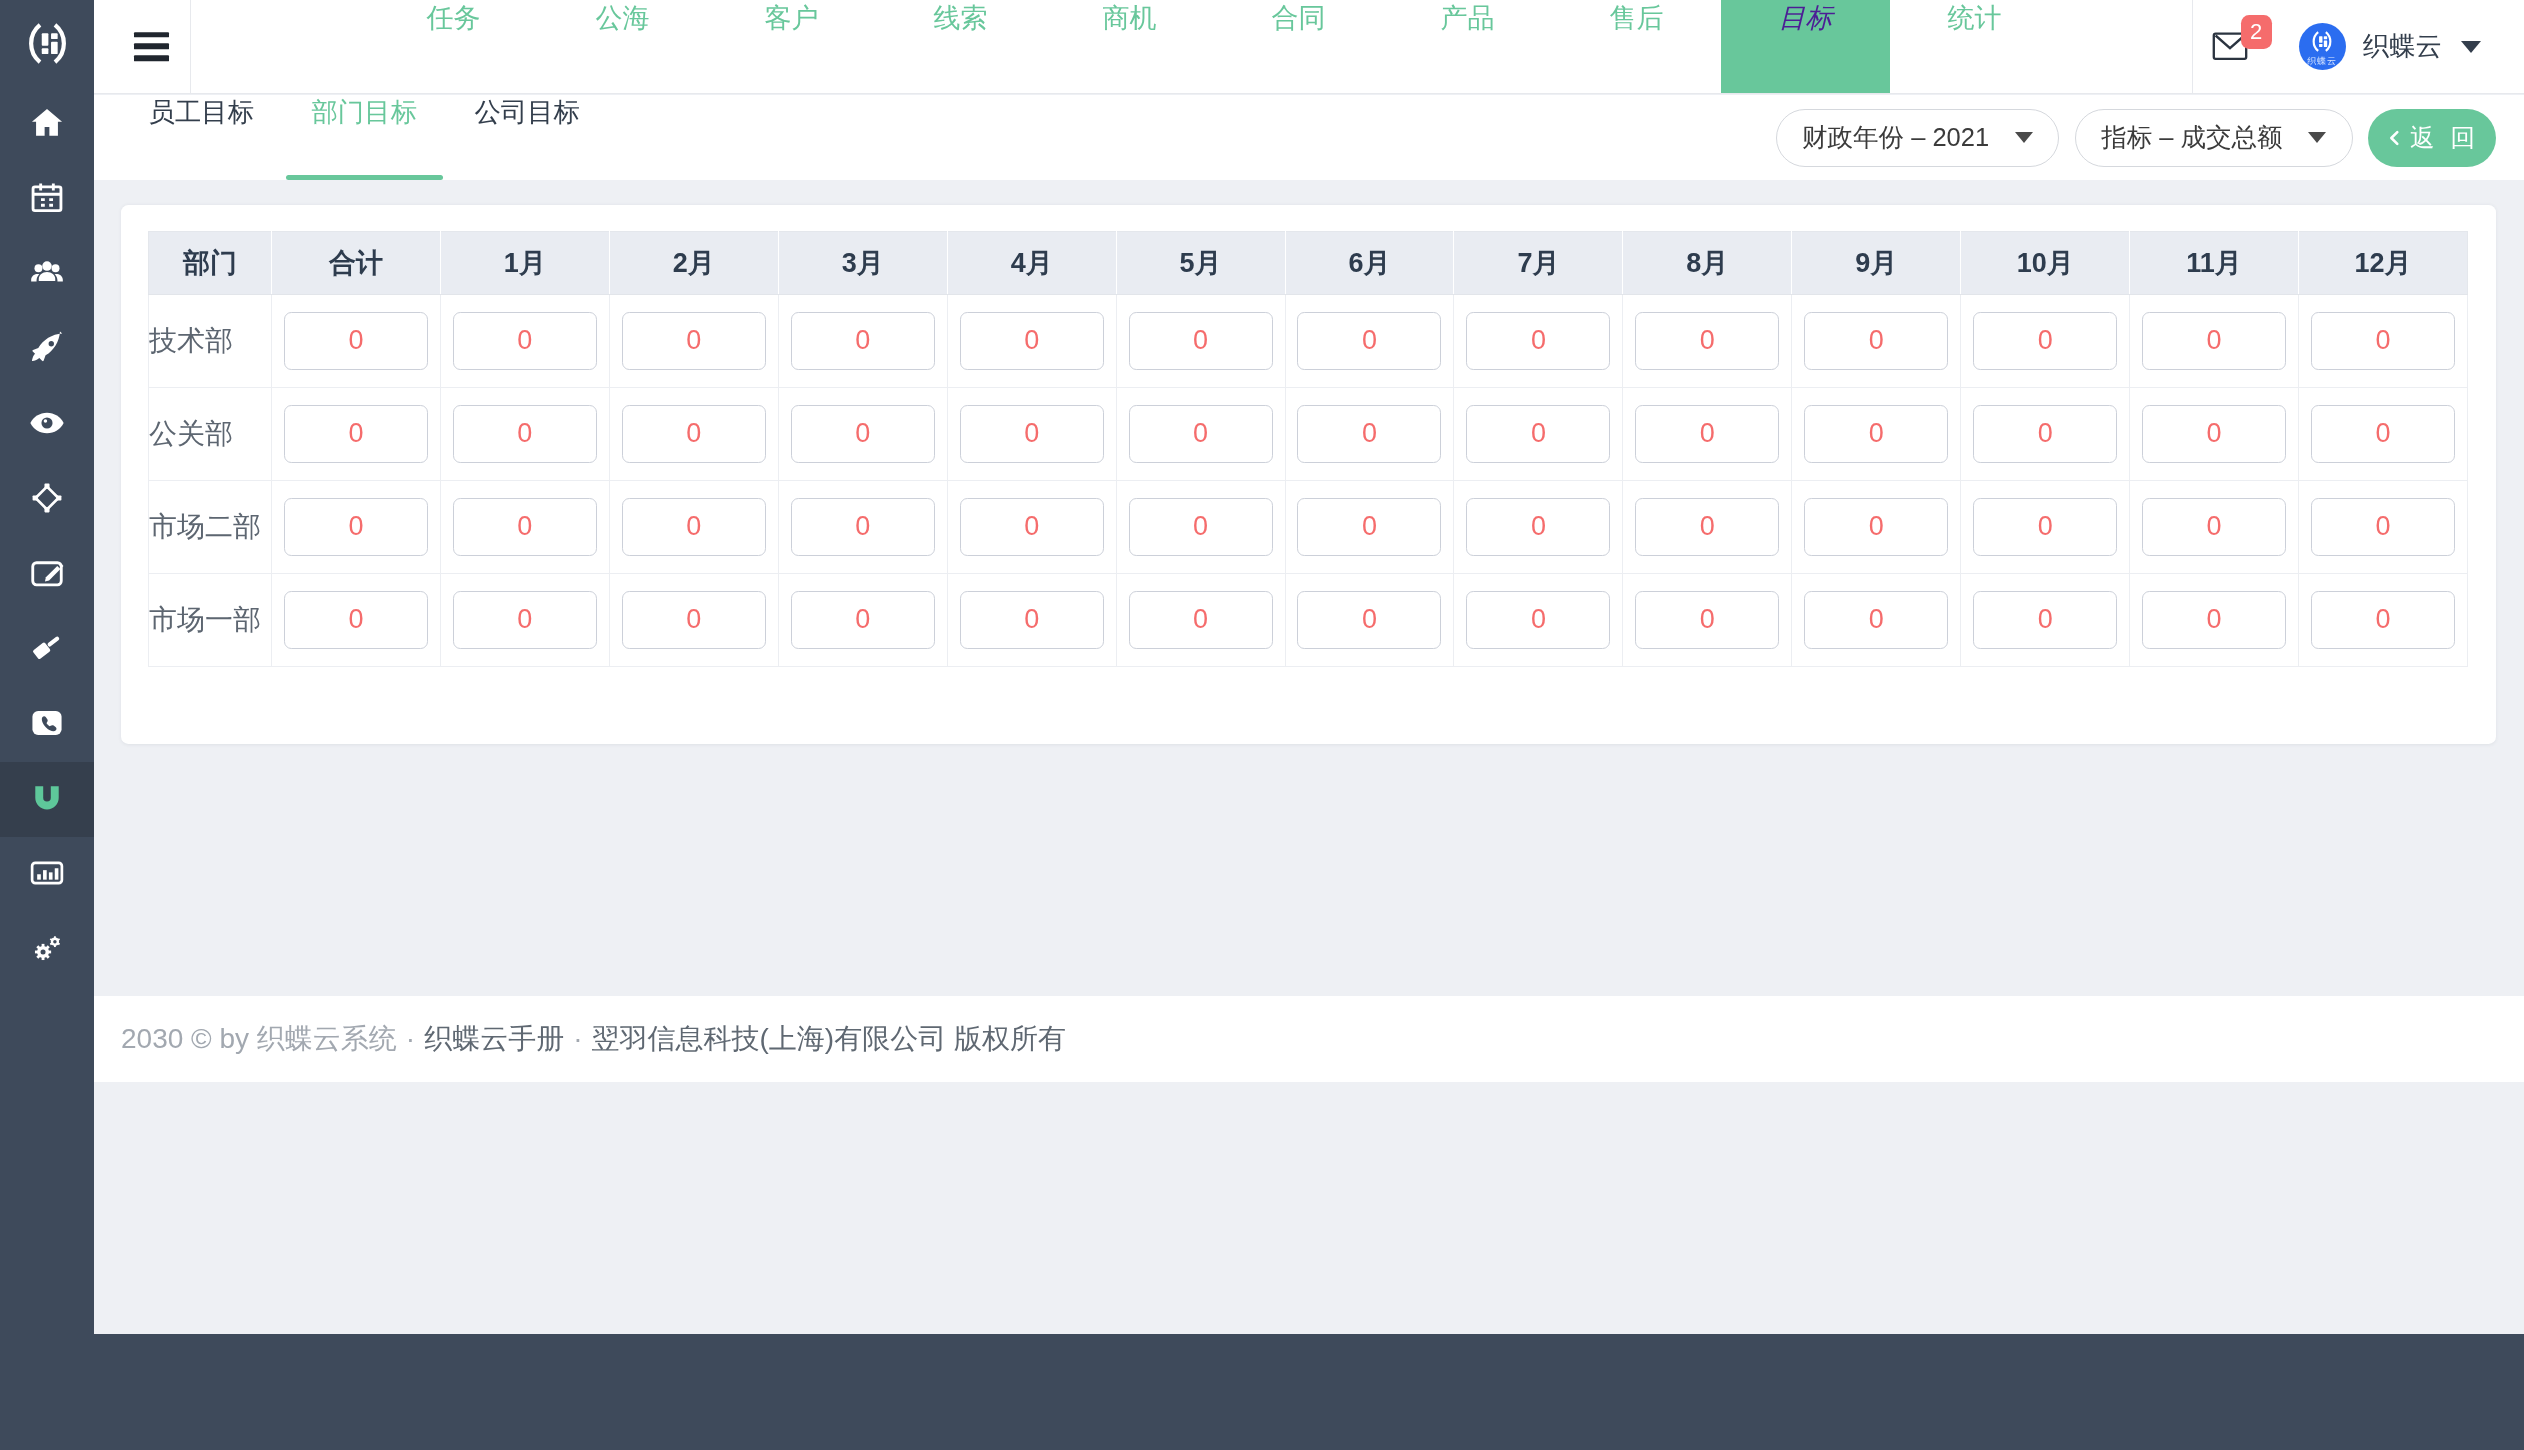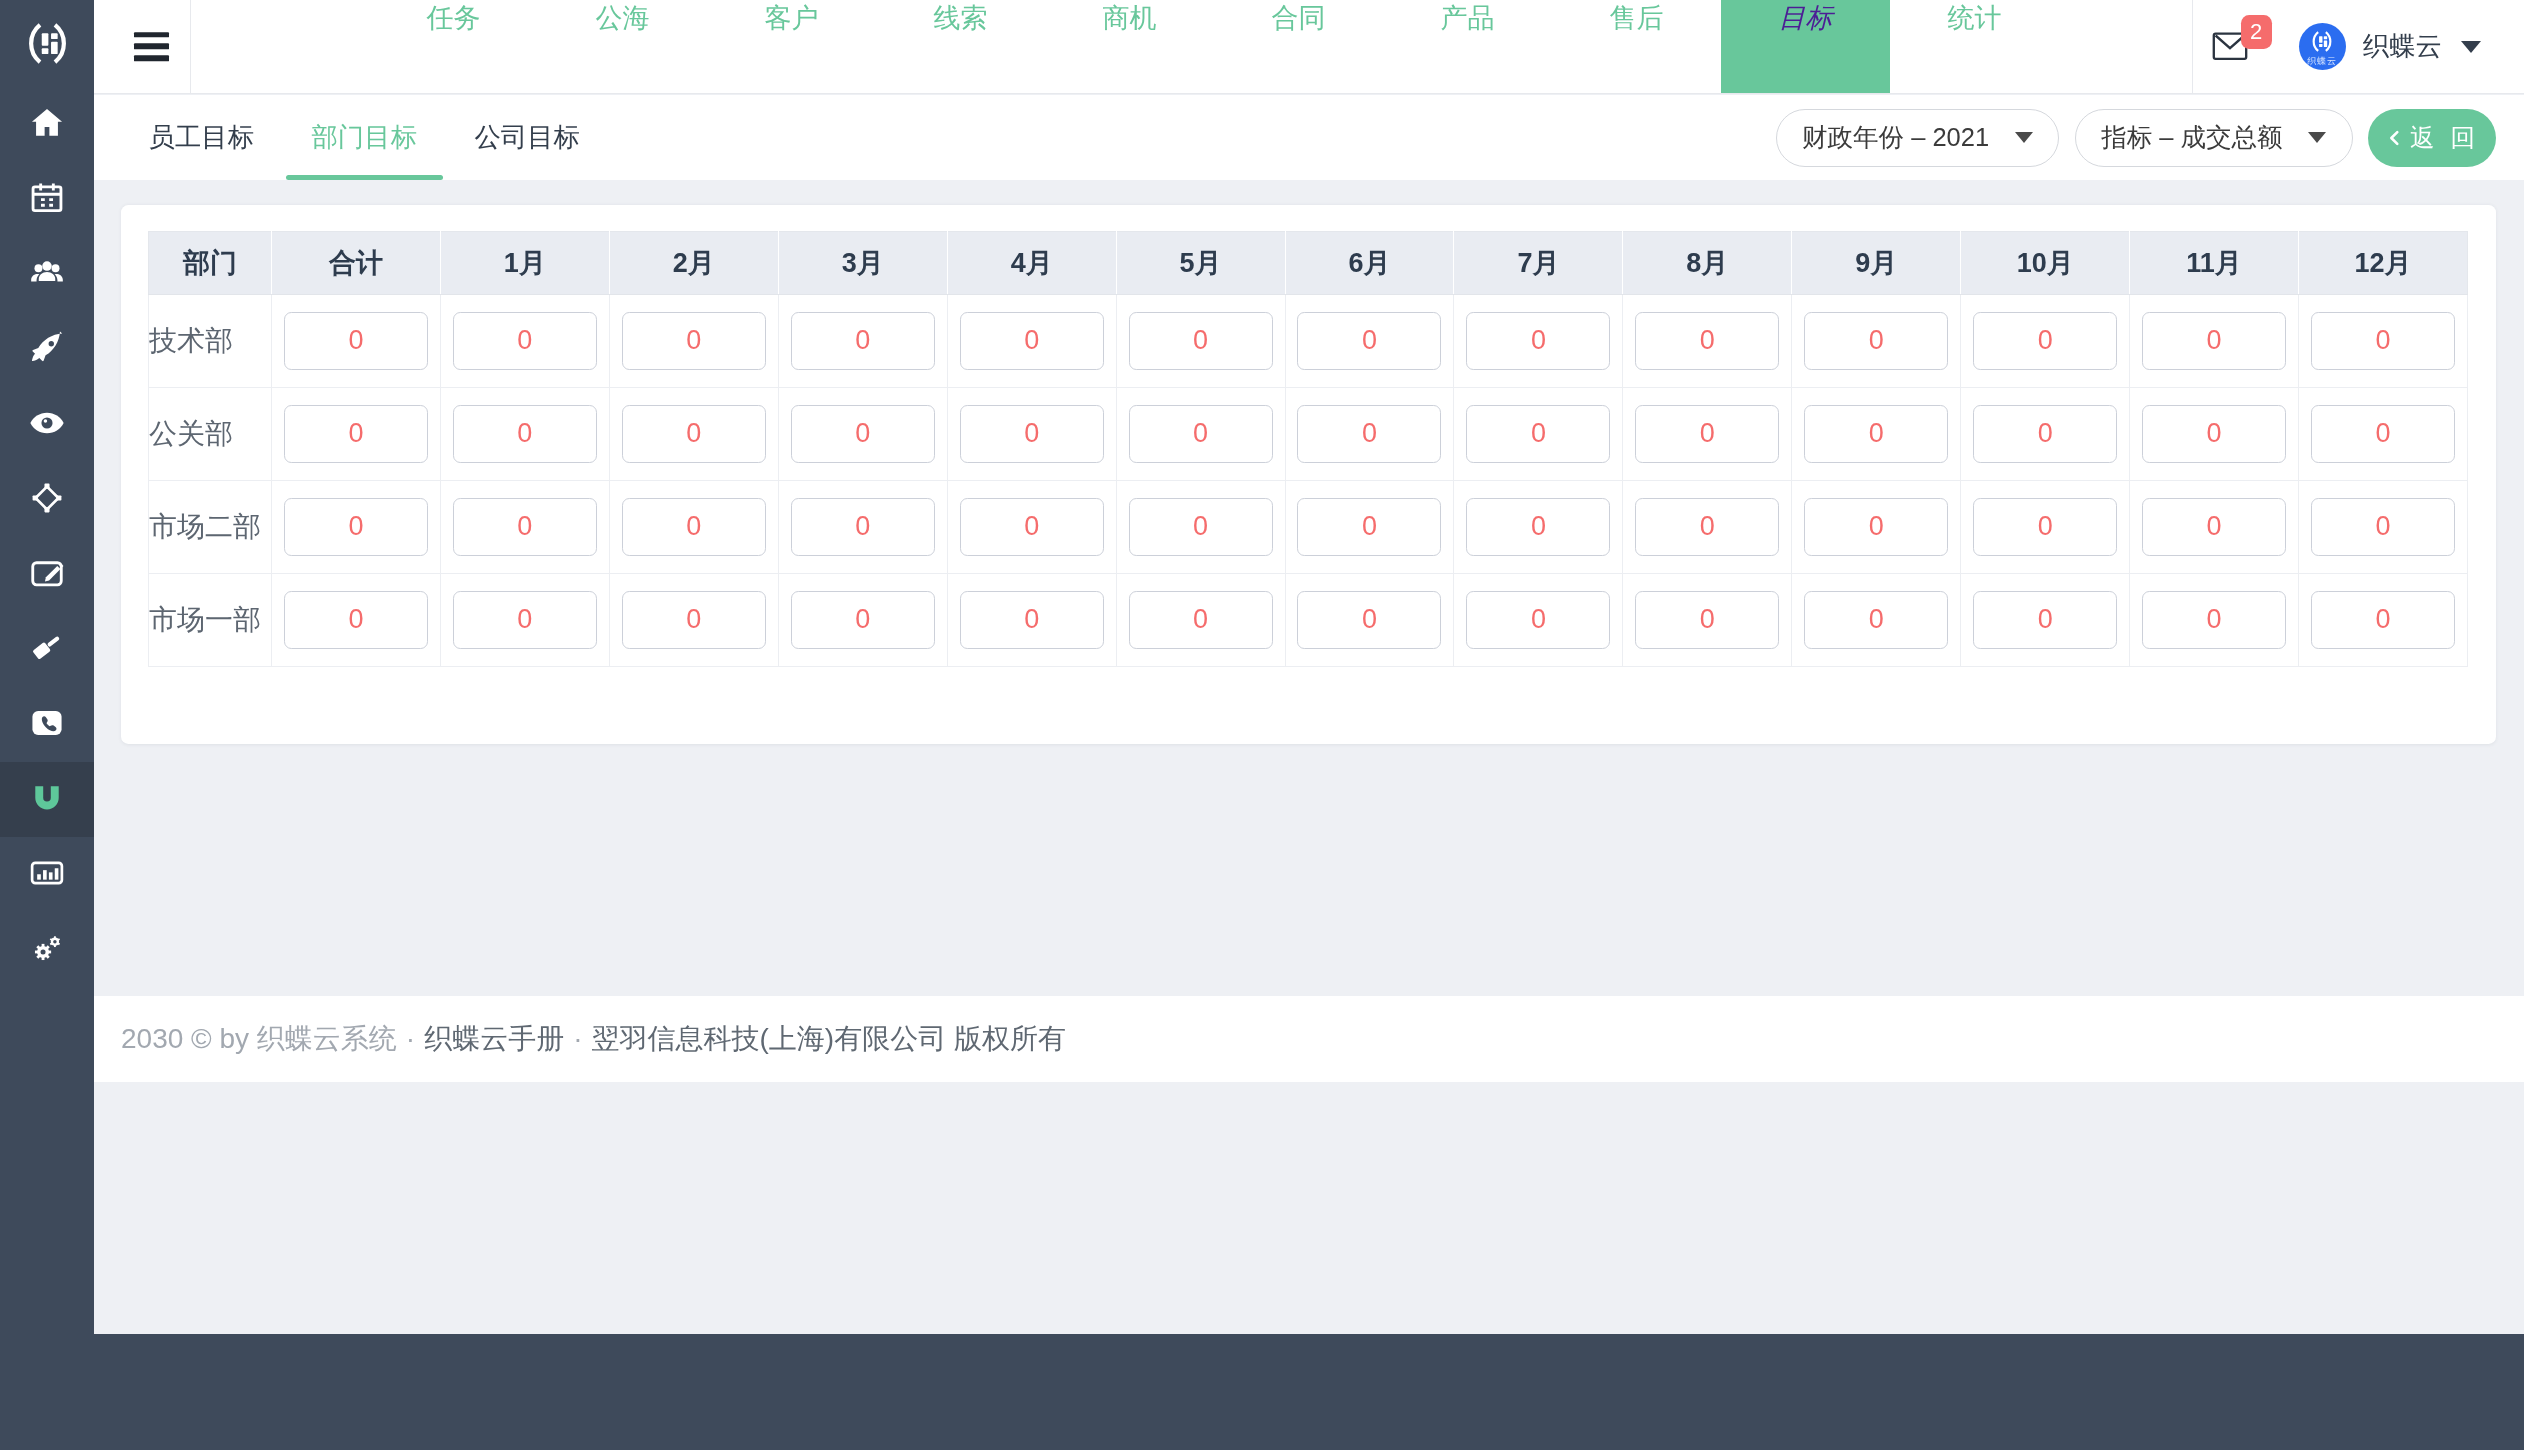--- a/index.html
+++ b/index.html
@@ -41,21 +41,21 @@
   .mail{position:relative;width:36px;height:31px;margin-right:51px;cursor:pointer;}
   .badge{position:absolute;top:-16.4px;right:-24px;min-width:31px;height:34px;padding:0 6.4px;border-radius:8.2px;background:var(--red);color:#fff;font-size:22px;display:flex;align-items:center;justify-content:center;}
   .avatar{width:47px;height:47px;border-radius:50%;background:var(--avatar-blue);position:relative;overflow:hidden;cursor:pointer;flex:none;}
   .avatar svg{position:absolute;left:50%;top:4.6px;transform:translateX(-50%);width:27px;height:27px;}
   .avatar-text{position:absolute;bottom:1.8px;left:0;right:0;text-align:center;font-size:9px;color:#d9e6ff;letter-spacing:0.9px;}
   .username{font-size:26.4px;color:#333e4c;margin-left:17.3px;cursor:pointer;}
   .caret{width:0;height:0;border-left:10px solid transparent;border-right:10px solid transparent;border-top:12px solid #333e4c;margin-left:19px;cursor:pointer;}
   
   .tabbar{position:absolute;left:94px;top:95px;width:2431px;height:85px;background:#fff;z-index:3;}
   .tabs{position:absolute;left:29px;top:0;height:100%;display:flex;gap:6.4px;}
-  .tab{position:relative;height:100%;display:flex;align-items:center;padding:0 25.5px;font-size:26.4px;color:#333e4c;cursor:pointer;}
+  .tab{position:relative;height:100%;display:flex;padding:0 25.5px;font-size:26.4px;color:#333e4c;cursor:pointer;}
   .tab.active{color:var(--accent);}
   .tab.active::after{content:"";position:absolute;left:0;right:0;bottom:0;height:4.6px;background:var(--accent);border-radius:2.7px;}
   .controls{position:absolute;right:29px;top:50%;transform:translateY(-50%);display:flex;align-items:center;gap:15.5px;}
   .pill{height:58px;border:1.8px solid #d5d8dd;border-radius:30px;background:#fff;display:flex;align-items:center;gap:25.5px;padding:0 25.5px;font-size:25.5px;color:#3b3b3b;cursor:pointer;}
   .caret-sm{width:0;height:0;border-left:9px solid transparent;border-right:9px solid transparent;border-top:11px solid #4a4a4a;}
   .back-btn{height:58px;width:128px;border:none;border-radius:30px;background:var(--accent);color:#fff;font-size:24.6px;display:flex;align-items:center;justify-content:center;gap:3.6px;letter-spacing:4.6px;cursor:pointer;font-family:inherit;}
   .back-btn svg{width:22px;height:22px;flex:none;}
   
   .card{position:absolute;left:121px;top:205px;width:2375px;height:539px;background:#fff;border-radius:7.3px;box-shadow:0 0.9px 3.6px rgba(50,60,80,.08);}
   table{position:absolute;left:27px;top:25.5px;width:2320px;border-collapse:collapse;table-layout:fixed;border:0.9px solid #e4e7ec;}

